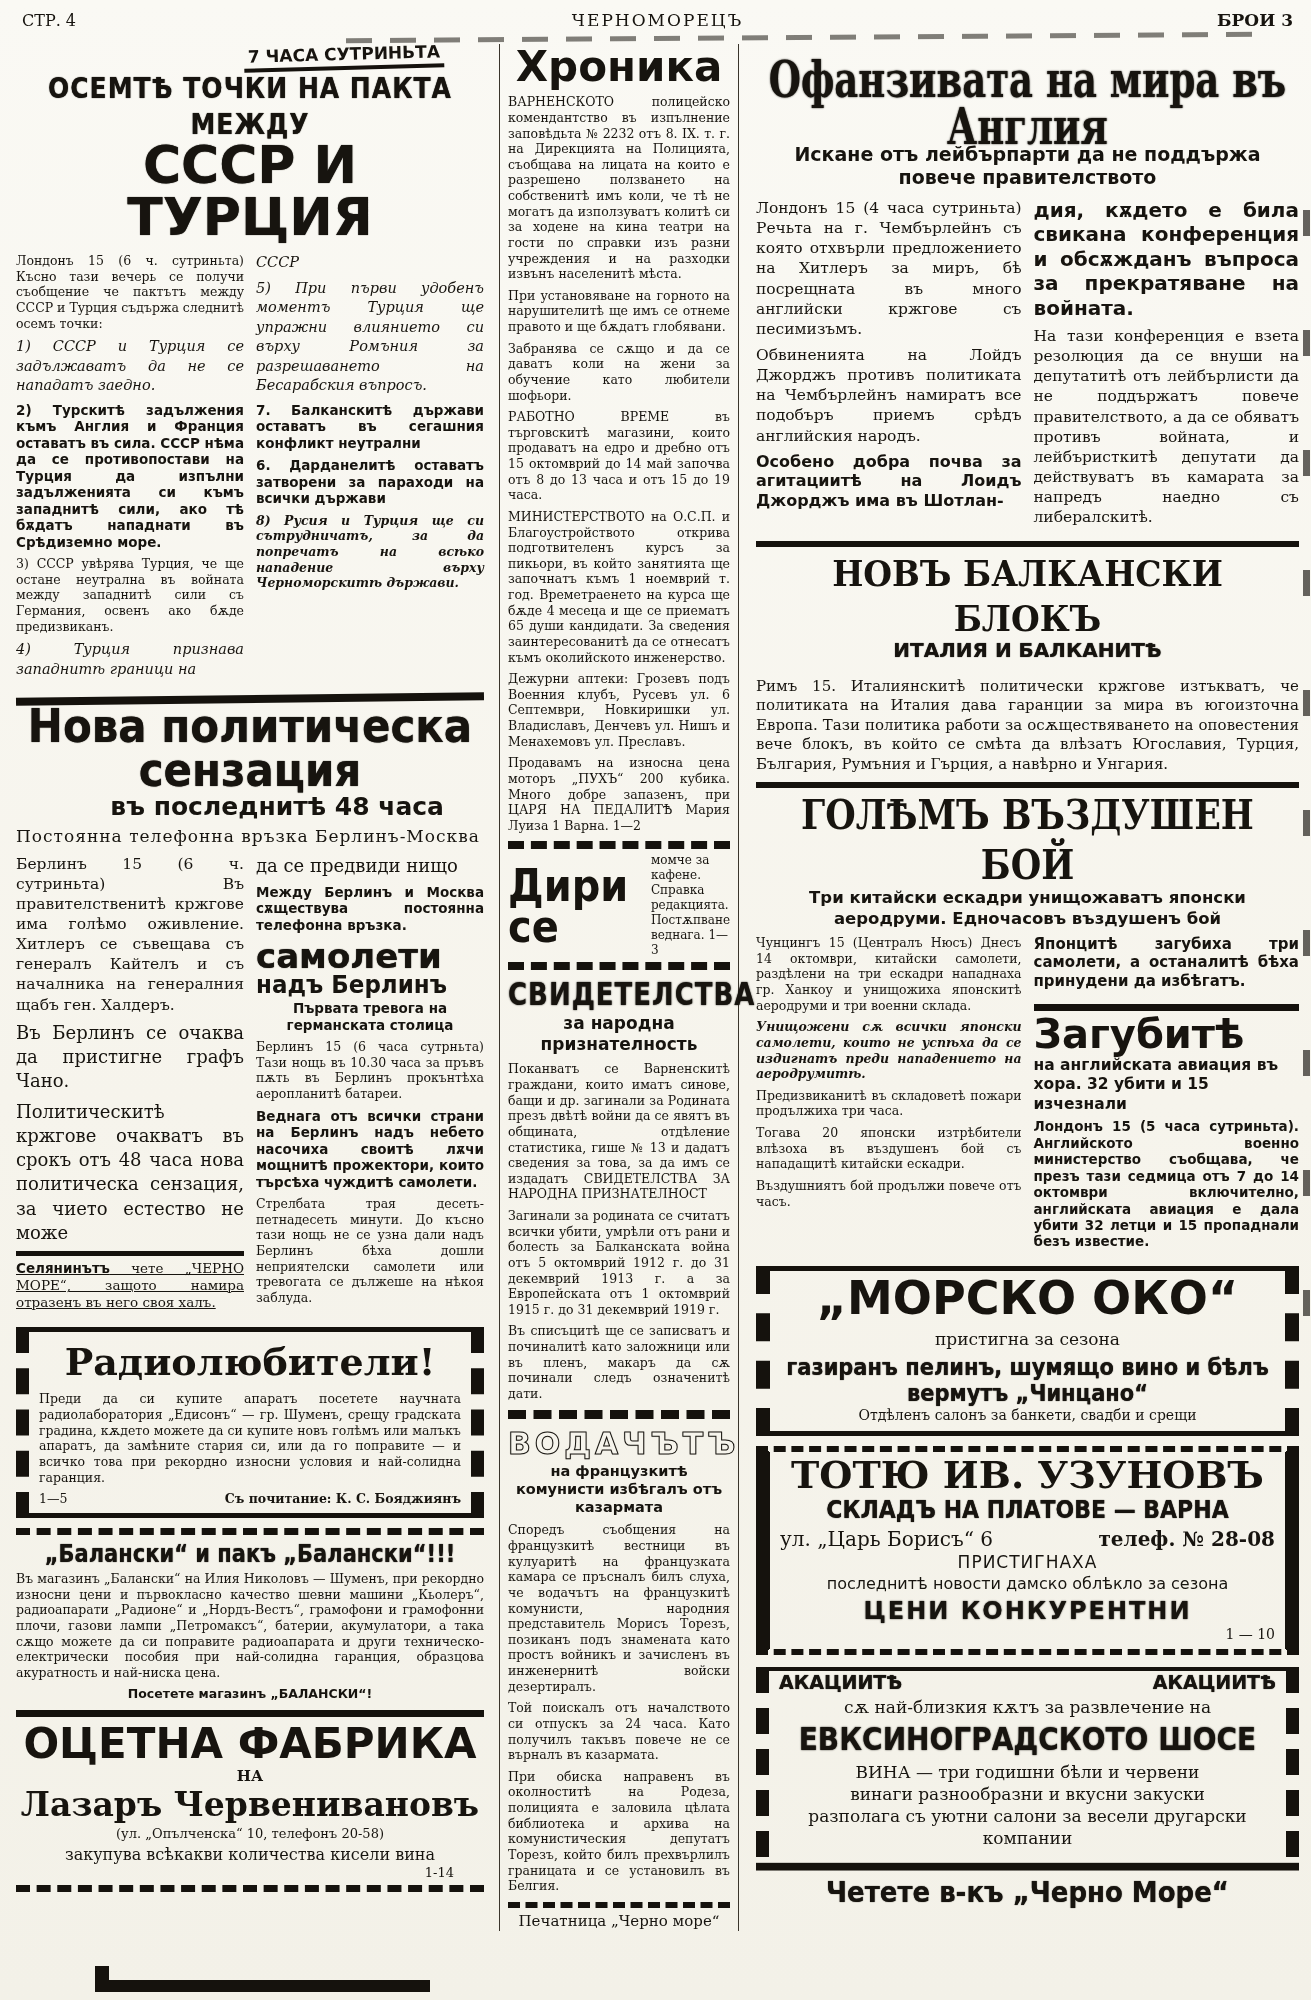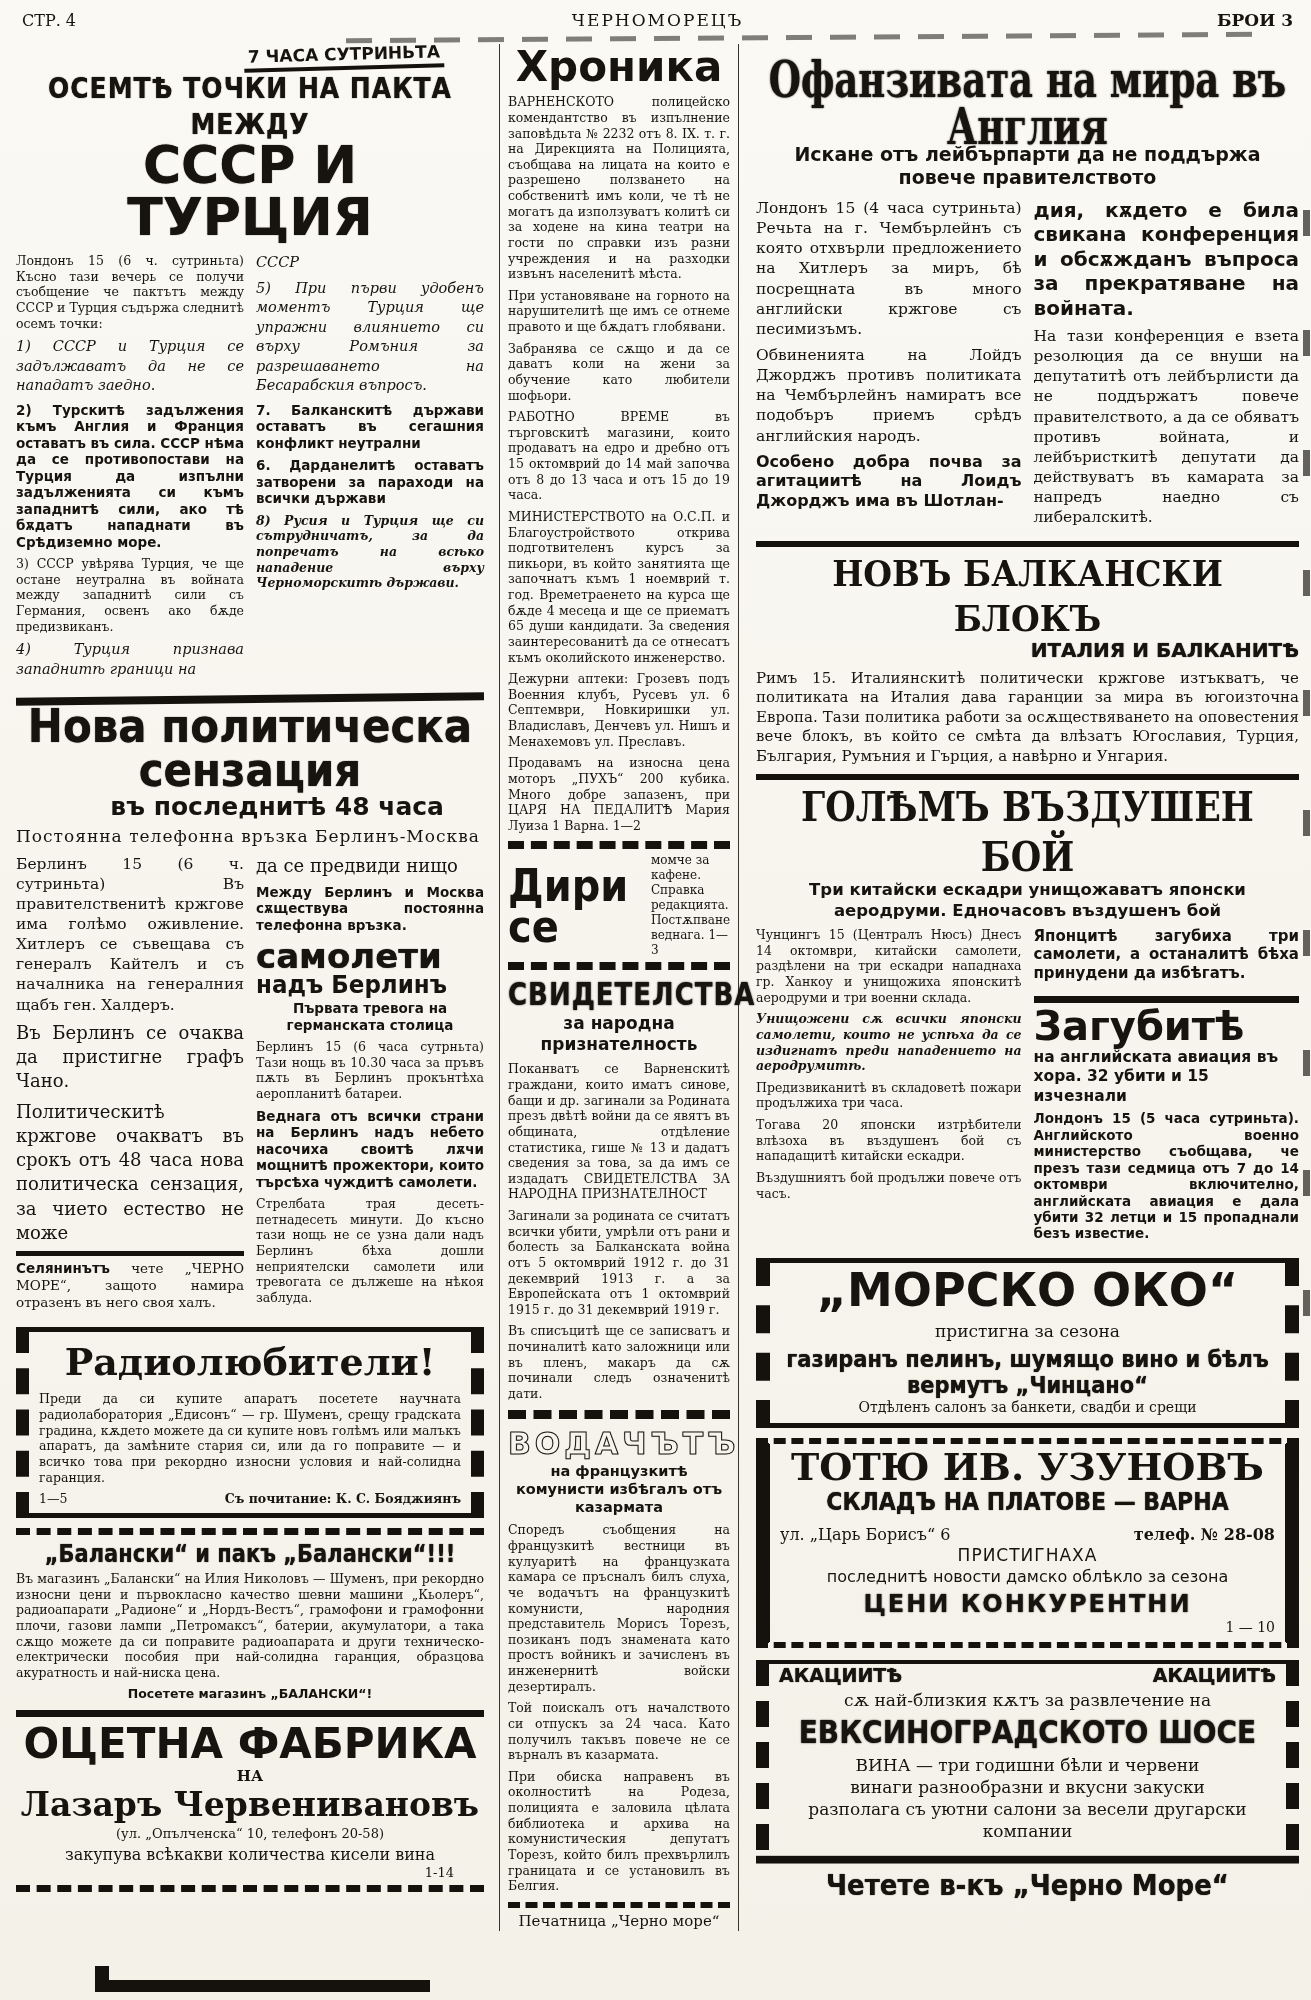--- a/index.html
+++ b/index.html
@@ -38,21 +38,21 @@
   .pact-t1{font-size:25px; letter-spacing:1px; text-align:center; margin:4px 0 0 0; transform:scaleY(1.15); text-shadow:0 0 1px #17140f;}
   .pact-t2{font-size:52px; text-align:center; line-height:1; margin:2px 0 10px 0; text-shadow:0 0 1px #17140f;}
 
   
   .sens-bar{border-top:8px solid #15120d; margin:10px 0 6px 0; transform:rotate(-.7deg);}
   .sens-title{font-size:42px; line-height:.95; text-align:center; transform:scaleY(1.1); margin:4px 0 0 0; text-shadow:0 0 1px #17140f;}
   .sens-sub{font-size:25px; text-align:right; padding-right:40px; margin:2px 0 4px 0;}
   .sens-deck{font-size:17px; letter-spacing:1px; margin-bottom:6px;}
   .lg{font-size:15.5px; line-height:1.3;}
   .xl{font-size:18px; line-height:1.35;}
-  .selyanin{border-top:5px solid #15120d; padding-top:4px; margin-top:6px; font-size:13.5px;}
+  .selyanin{border-top:5px solid #15120d; padding-top:4px; margin-top:6px; font-size:13.5px;text-decoration:underline;}
 
   .planes-t1{font-size:34px; line-height:1; margin:6px 0 0 0; text-shadow:0 0 1px #17140f;}
   .planes-t2{font-size:23px; line-height:1; margin:0 0 4px 0; transform:scaleY(1.1);}
 
   
   .ad-radio{border:5px solid #15120d; border-left:13px dashed #15120d; border-right:13px dashed #15120d; padding:6px 10px; margin:10px 0;}
   .ad-radio h2{font-size:38px; margin:0 0 6px 0; text-align:center; font-weight:bold;}
   .ad-radio .foot{display:flex; justify-content:space-between; margin-top:4px;}
   .balanski{border-top:7px dashed #15120d; padding-top:6px; margin-top:6px;}
   .balanski h3{font-size:21px; text-align:center; margin:0 0 4px 0; transform:scaleY(1.15); text-shadow:0 0 1px #17140f;}
@@ -73,36 +73,36 @@
   .svid-sub{font-size:17px; text-align:center; margin:0 0 6px 0;}
   .vodach-rule{border:none; border-top:9px dashed #15120d; margin:8px 0 6px 0;}
   .vodach-title{font-size:30px; text-align:center; letter-spacing:4px; margin:0; -webkit-text-stroke:1px #17140f; color:#f6f4ec; text-shadow:0 0 1px #17140f;}
   .vodach-sub{font-size:14.5px; text-align:center; margin:0 0 6px 0;}
   .print-foot{border-top:6px dashed #15120d; padding-top:4px; text-align:center; font-size:15px; margin-top:8px;}
 
   
   .off-title{font-size:37px; text-align:center; line-height:.95; margin:12px 0 2px 0; transform:scaleY(1.35); transform-origin:top; text-shadow:0 0 1.5px #17140f; font-weight:bold;}
   .off-sub{font-size:19px; text-align:center; margin:16px 0 8px 0;}
   .bloc-title{font-size:33px; text-align:center; margin:4px 0 0 0; font-weight:bold; transform:scaleY(1.1);}
-  .bloc-sub{font-size:20px; text-align:right; margin:0 0 6px 0; text-shadow:0 0 1px #17140f;}
+  .bloc-sub{font-size:20px; text-align:center; margin:0 0 14px 0; text-shadow:0 0 1px #17140f;}
   .bloc-body{font-size:15px; line-height:1.3;}
   .air-title{font-size:35px; text-align:center; margin:2px 0 0 0; font-weight:bold; transform:scaleY(1.15);}
   .air-sub{font-size:16.5px; text-align:center; margin:4px 0 6px 0;}
   .loss-title{font-size:40px; line-height:1; margin:14px 0 2px 0; border-top:7px solid #15120d; padding-top:3px;}
   .loss-sub{font-size:15.5px; line-height:1.25; margin-bottom:4px;}
 
   .ad-morsko{border:5px solid #15120d; border-left:14px dashed #15120d; border-right:14px dashed #15120d; text-align:center; padding:4px 8px 6px 8px; margin:10px 0 0 0;}
   .ad-morsko .t{font-size:46px; font-weight:bold; line-height:1;}
   .ad-morsko .l1{font-size:17px; margin:8px 0;}
   .ad-morsko .l2{font-size:21px; font-weight:bold; line-height:1.1; transform:scaleY(1.1); text-shadow:0 0 1px #17140f;}
   .ad-morsko .l3{font-size:14px; margin-top:3px;}
   .ad-uzunov{border-left:14px solid #15120d; border-right:14px solid #15120d; border-top:6px dashed #15120d; border-bottom:6px dashed #15120d; padding:4px 10px 6px 10px; margin:10px 0 0 0; text-align:center;}
   .ad-uzunov .t{font-size:38px; font-weight:bold; line-height:1;}
   .ad-uzunov .sub{font-size:22px; font-weight:bold; transform:scaleY(1.1); text-shadow:0 0 1px #17140f; margin:2px 0;}
-  .ad-uzunov .row{display:flex; justify-content:space-between; font-size:16px; margin-top:10px;}
+  .ad-uzunov .row{display:flex; justify-content:space-between; font-size:20px; margin-top:4px;}
   .ad-uzunov .arr{font-size:17px; letter-spacing:1px;}
   .ad-uzunov .l2{font-size:16px;}
   .ad-uzunov .pr{font-size:24px; letter-spacing:2px; text-shadow:0 0 1.5px #17140f; margin-top:2px;}
   .ad-uzunov .ref{text-align:right; font-size:14px;}
   .ad-akacii{border-left:13px dashed #15120d; border-right:13px dashed #15120d; border-top:4px solid #15120d; padding:0 10px 8px 10px; margin:12px 0 0 0; text-align:center;}
   .ad-akacii .brands{display:flex; justify-content:space-between; font-size:19px; font-weight:bold; text-shadow:0 0 1px #17140f;}
   .ad-akacii .l1{font-size:17px; margin:2px 0;}
   .ad-akacii .road{font-size:28px; font-weight:bold; transform:scaleY(1.15); text-shadow:0 0 1.5px #17140f; margin:4px 0;}
   .ad-akacii .l2{font-size:17px; line-height:1.3;}
   .read-foot{border-top:7px solid #15120d; margin-top:8px; padding:4px 0 0 0; text-align:center; font-size:26px; font-weight:bold; transform:scaleY(1.1); text-shadow:0 0 1px #17140f;}

